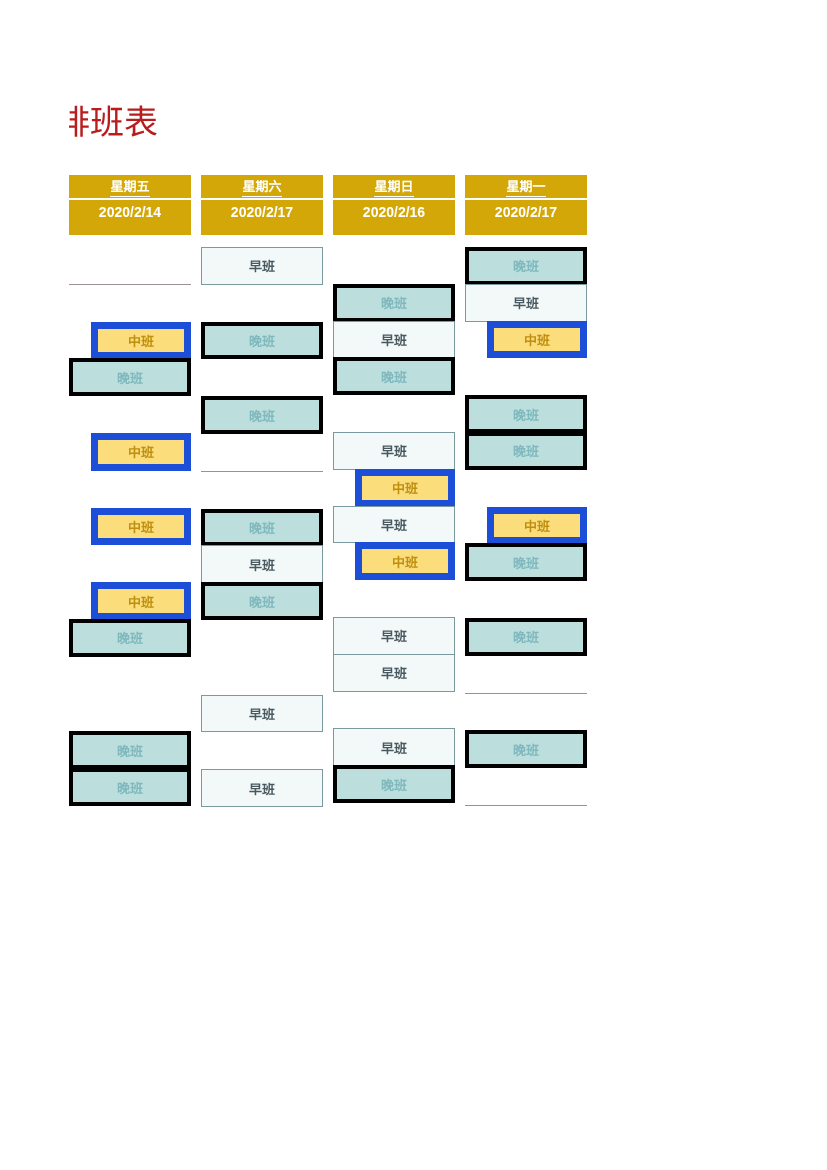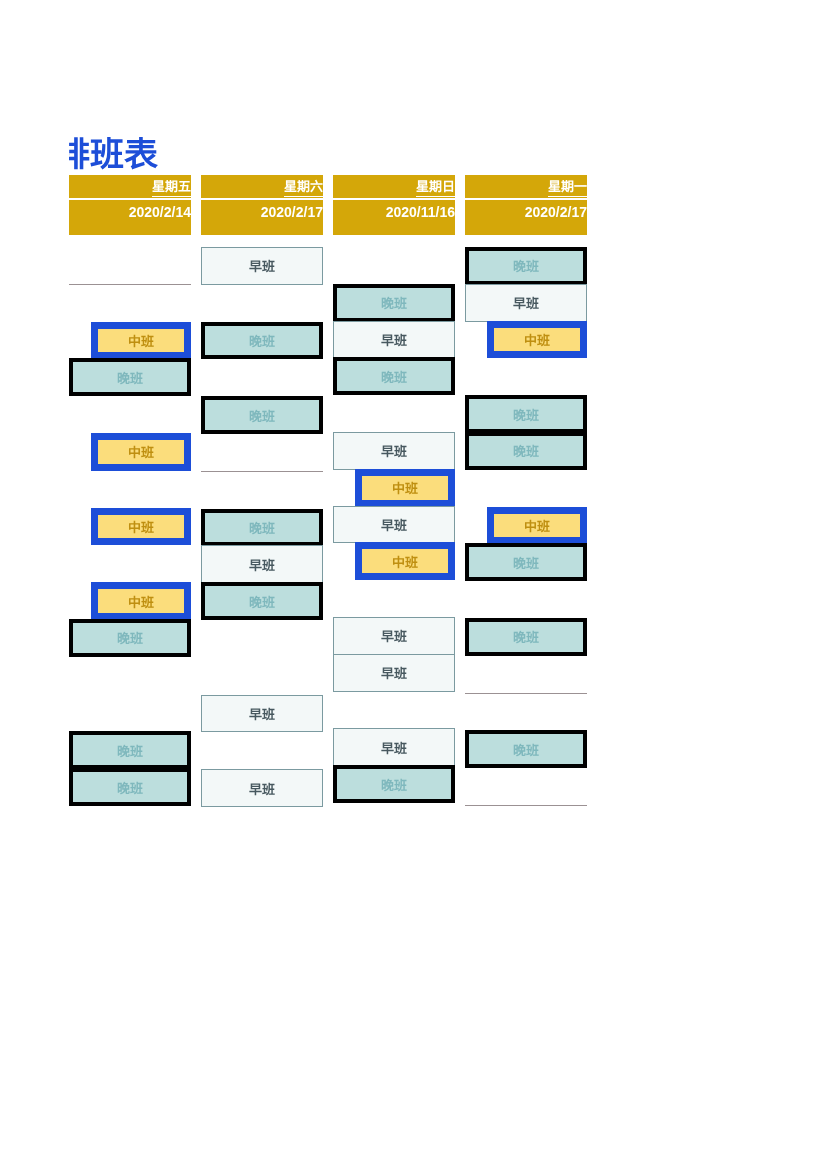--- a/index.html
+++ b/index.html
@@ -23,29 +23,28 @@
   }
 
   
   .title {
     position: absolute;
     left: 69px;
     top: 100px;
     width: 400px;
     height: 44px;
     font-size: 34px;
-    font-weight: bold;
-    color: #1d4ed8;
+    font-weight: normal;
+    color: #b91c1c;
     letter-spacing: 0px;
     line-height: 44px;
     white-space: nowrap;
     overflow: hidden;
     
     text-indent: -13px;
-    margin-top: 32px;
   }
 
   
   .sheet {
     position: absolute;
     left: 69px;
     top: 175px;
     width: 520px;
   }
 
@@ -60,21 +59,21 @@
     display: flex;
     flex-direction: column;
     row-gap: 2px;
   }
   .hdr-day,
   .hdr-date {
     background: #d4a709;
     color: #ffffff;
     font-size: 13px;
     font-weight: bold;
-    text-align: right;
+    text-align: center;
     line-height: 23px;
     height: 23px;
   }
   .hdr-day span.u {
     border-bottom: 1.5px solid #ffffff;
     padding-bottom: 0px;
     display: inline-block;
     line-height: 18px;
   }
   .hdr-date {
@@ -160,21 +159,21 @@
         <div class="hdr-date">2020/2/14</div>
       </div>
 
       <div class="hdr-col">
         <div class="hdr-day"><span class="u">星期六</span></div>
         <div class="hdr-date">2020/2/17</div>
       </div>
 
       <div class="hdr-col">
         <div class="hdr-day"><span class="u">星期日</span></div>
-        <div class="hdr-date">2020/11/16</div>
+        <div class="hdr-date">2020/2/16</div>
       </div>
 
       <div class="hdr-col">
         <div class="hdr-day"><span class="u">星期一</span></div>
         <div class="hdr-date">2020/2/17</div>
       </div>
 
     </div>
 
     <div class="body-grid" id="body-grid">

